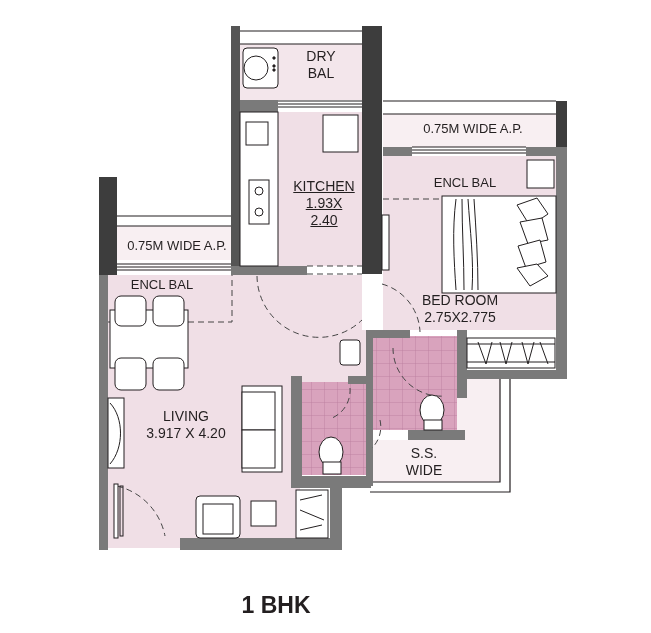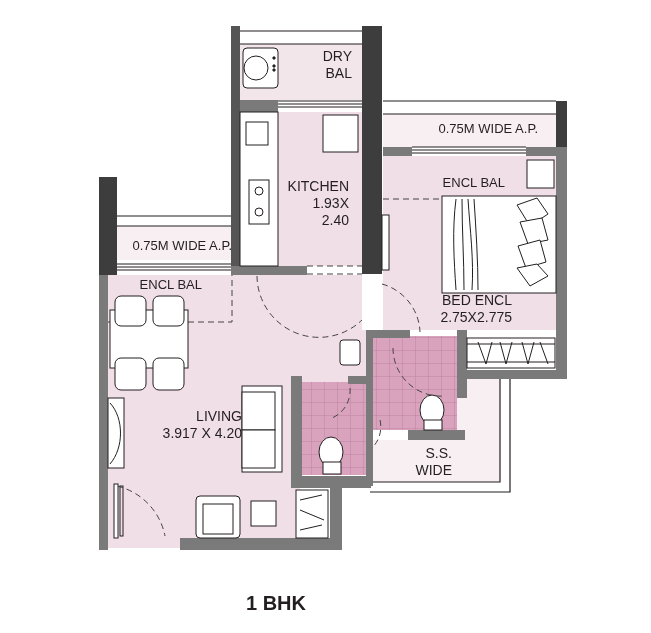--- a/index.html
+++ b/index.html
@@ -1,21 +1,21 @@
 <!DOCTYPE html>
 <html><head>
 <meta charset="utf-8">
 <style>
   html,body{margin:0;padding:0;background:#ffffff;}
   body{width:651px;height:633px;position:relative;overflow:hidden;font-family:"Liberation Sans",sans-serif;}
   #plan{position:absolute;left:0;top:0;width:651px;height:633px;}
-  .lbl{position:absolute;color:#231f20;text-align:right;white-space:pre-line;line-height:1.22;font-family:"Liberation Sans",sans-serif;}
+  .lbl{position:absolute;color:#231f20;text-align:center;white-space:pre-line;line-height:1.22;font-family:"Liberation Sans",sans-serif;}
   .lbl-room{font-size:14px;}
   .lbl-small{font-size:13px;}
-  .title{position:absolute;left:0;width:552px;top:592px;text-align:center;font-size:20px;font-weight:bold;color:#231f20;font-family:"Liberation Sans",sans-serif;}
+  .title{position:absolute;left:0;width:552px;top:592px;text-align:center;font-size:23px;font-weight:bold;color:#231f20;font-family:"Liberation Sans",sans-serif;}
 </style>
 </head>
 <body>
 
 <svg id="plan" viewBox="0 0 651 633" xmlns="http://www.w3.org/2000/svg">
   <defs>
     <pattern id="tiles" width="13" height="13" patternUnits="userSpaceOnUse">
       <rect width="13" height="13" fill="#d9a3bd"></rect>
       <path d="M13 0 V13 M0 13 H13" stroke="#b87a9a" stroke-width="0.8"></path>
     </pattern>
@@ -184,26 +184,26 @@
     </g>
 
     <rect x="114" y="484" width="4" height="54"></rect>
     <rect x="120" y="486" width="3" height="50" fill="none"></rect>
   </g>
 
 </svg>
 
 <div class="lbl lbl-room" style="left:290px;top:48px;width:62px;">DRY
 BAL</div>
-<div class="lbl lbl-room" style="left:269px;top:178px;width:80px;">KITCHEN
+<div class="lbl lbl-room" style="left:284px;top:178px;width:80px;text-decoration:underline;">KITCHEN
 1.93X
 2.40</div>
 <div class="lbl lbl-small" style="left:408px;top:121px;width:130px;">0.75M WIDE A.P.</div>
 <div class="lbl lbl-small" style="left:425px;top:175px;width:80px;">ENCL BAL</div>
-<div class="lbl lbl-room" style="left:408px;top:292px;width:104px;">BED ENCL
+<div class="lbl lbl-room" style="left:408px;top:292px;width:104px;">BED ROOM
 2.75X2.775</div>
 <div class="lbl lbl-small" style="left:122px;top:238px;width:110px;">0.75M WIDE A.P.</div>
 <div class="lbl lbl-small" style="left:122px;top:277px;width:80px;">ENCL BAL</div>
 <div class="lbl lbl-room" style="left:130px;top:408px;width:112px;">LIVING
 3.917 X 4.20</div>
 <div class="lbl lbl-room" style="left:396px;top:445px;width:56px;">S.S.
 WIDE</div>
 
 <div class="title">1 BHK</div>
 

